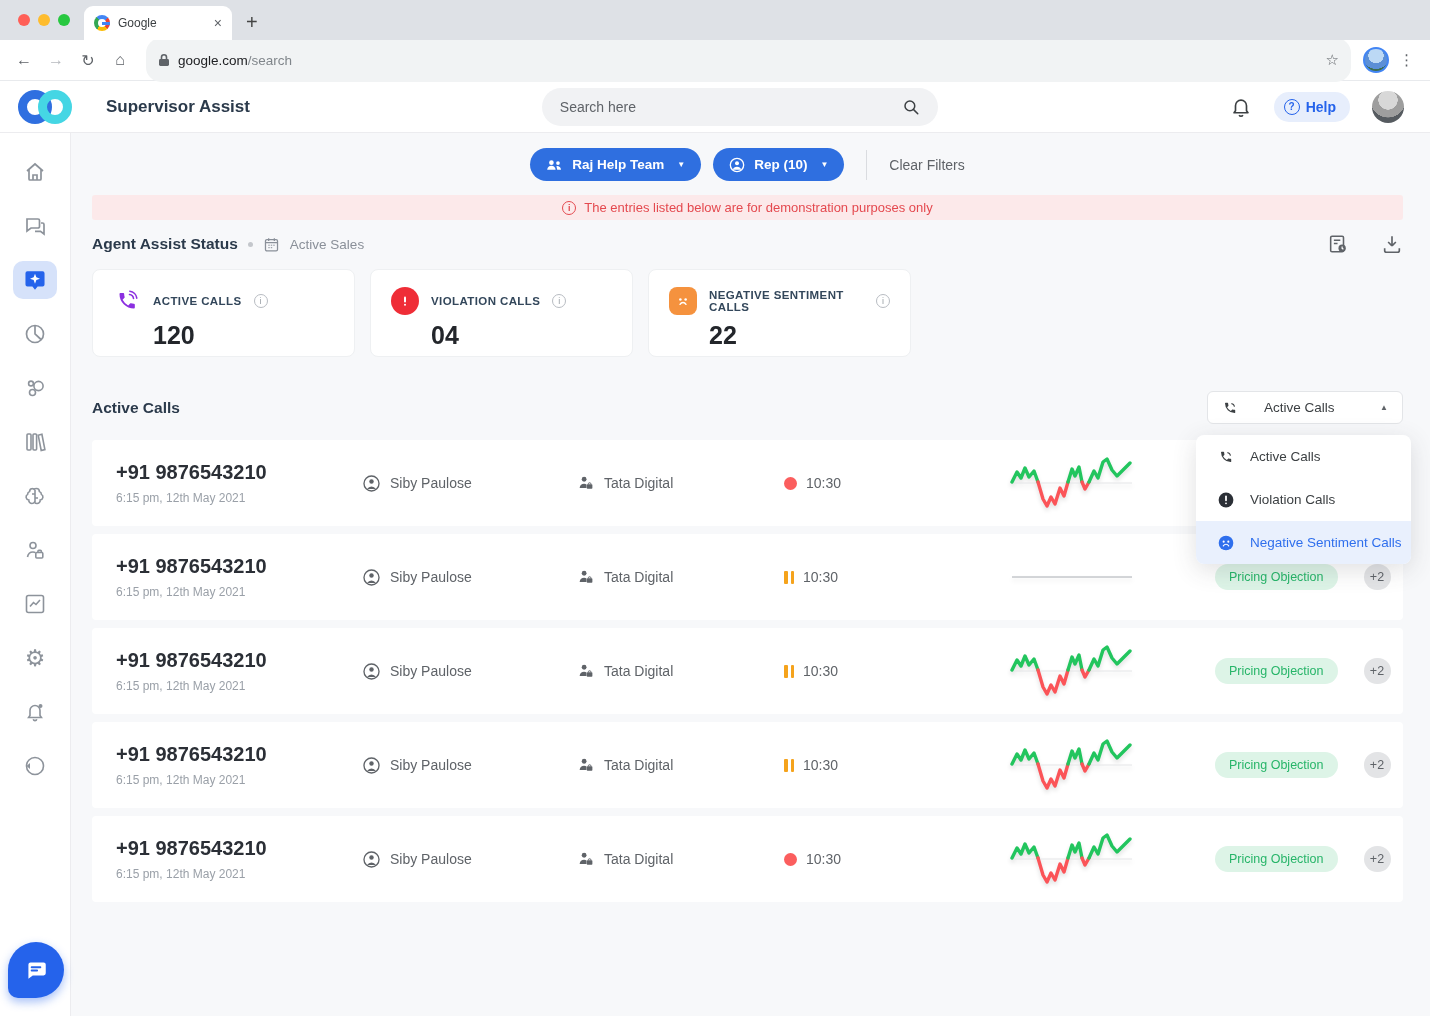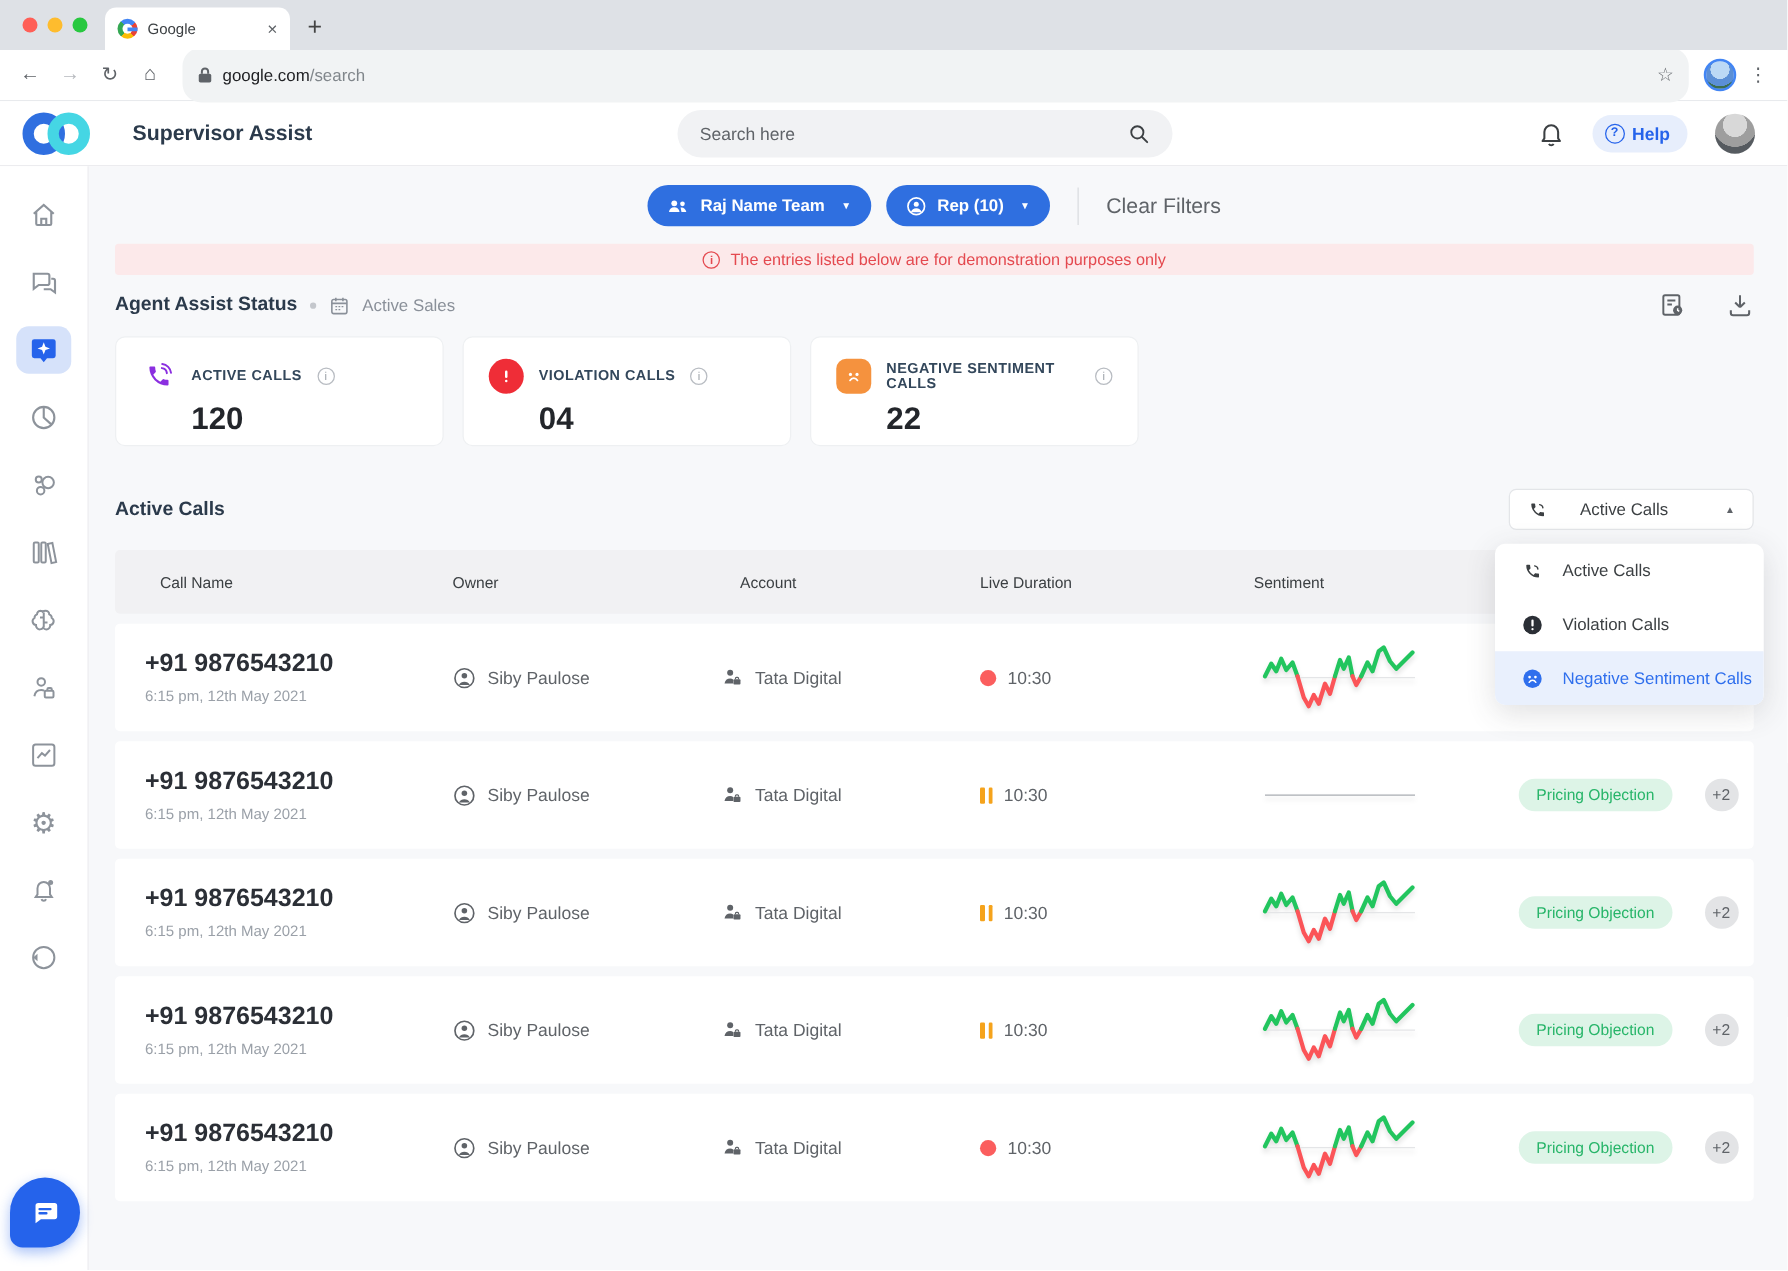--- a/index.html
+++ b/index.html
@@ -71,21 +71,21 @@
     box-shadow:0 4px 10px rgba(37,99,235,.4); cursor:pointer; }
 
   .main { flex:1; padding:15px 27px 0 21px; position:relative; }
 
   
   .filters-row { display:flex; align-items:center; justify-content:center; gap:12px; height:33px; }
   .pill { height:33px; background:#2f6fe0; border-radius:17px; color:#fff; display:flex;
     align-items:center; gap:9px; padding:0 16px; font-size:13.5px; font-weight:bold; cursor:pointer; }
   .pill .caret { font-size:8px; margin-left:4px; }
   .vdivider { width:1px; height:30px; background:#dadce0; margin:0 10px; }
-  .clear-filters { font-size:17px; color:#5f6368; cursor:pointer; }
+  .clear-filters { font-size:14px; color:#5f6368; cursor:pointer; }
 
   
   .banner { margin-top:14px; height:25px; background:#fce9ea; border-radius:3px; display:flex;
     align-items:center; justify-content:center; gap:8px; color:#e4494f; font-size:13px; }
   .info-red { width:14px; height:14px; border:1.4px solid #e4494f; border-radius:50%; font-size:9px;
     display:flex; align-items:center; justify-content:center; font-weight:bold; }
 
   
   .status-row { margin-top:13px; display:flex; align-items:center; gap:10px; }
   .status-title { font-size:15.5px; font-weight:bold; color:#2b3a4b; }
@@ -302,21 +302,21 @@
   <div class="main">
 
     <div class="filters-row">
       <div class="pill">
         <svg width="17" height="14" viewBox="0 0 22 16">
           <circle cx="7" cy="5" r="3" fill="#fff"></circle>
             <path d="M1.5 14c.4-3 2.6-5 5.5-5s5.1 2 5.5 5z" fill="#fff"></path>
           <circle cx="15.5" cy="5.5" r="2.4" fill="#fff"></circle>
             <path d="M13.5 9.4c2.7-.6 5.4 1.2 6 4.6h-5" fill="#fff"></path>
         </svg>
-        <span>Raj Name Team</span>
+        <span>Raj Help Team</span>
         <span class="caret">▼</span>
       </div>
       <div class="pill">
         <svg width="16" height="16" viewBox="0 0 24 24" fill="none" stroke="#fff" stroke-width="2">
           <circle cx="12" cy="12" r="10"></circle>
             <circle cx="12" cy="9.5" r="3" fill="#fff" stroke="none"></circle>
           <path d="M5.5 19.3c1-3 3.5-4.8 6.5-4.8s5.5 1.8 6.5 4.8" fill="#fff" stroke="none"></path>
         </svg>
         <span>Rep (10)</span>
         <span class="caret">▼</span>
@@ -430,28 +430,20 @@
                 <circle cx="15.5" cy="10" r="1.6" fill="#fff"></circle>
               <path d="M8 16.3c1-1.6 2.4-2.4 4-2.4s3 .8 4 2.4" fill="none" stroke="#fff" stroke-width="1.8" stroke-linecap="round"></path>
             </svg>
             <span>Negative Sentiment Calls</span>
           </div>
         </div>
       </div>
     </div>
 
     <div class="table">
-      <div class="thead">
-        <div class="col-call th">Call Name</div>
-        <div class="col-owner th">Owner</div>
-        <div class="col-account th">Account</div>
-        <div class="col-duration th">Live Duration</div>
-        <div class="col-sentiment th">Sentiment</div>
-        <div class="col-tags th"></div>
-      </div>
       <div>
   <div class="row">
     <div class="col-call">
       <div class="call-name">+91 9876543210</div>
       <div class="call-time">6:15 pm, 12th May 2021</div>
     </div>
     <div class="col-owner">
       <svg width="19" height="19" viewBox="0 0 24 24" fill="none" stroke="#5f6368" stroke-width="1.7">
         <circle cx="12" cy="12" r="9.5"></circle>
                 <circle cx="12" cy="9.5" r="2.8" fill="#5f6368" stroke="none"></circle>

